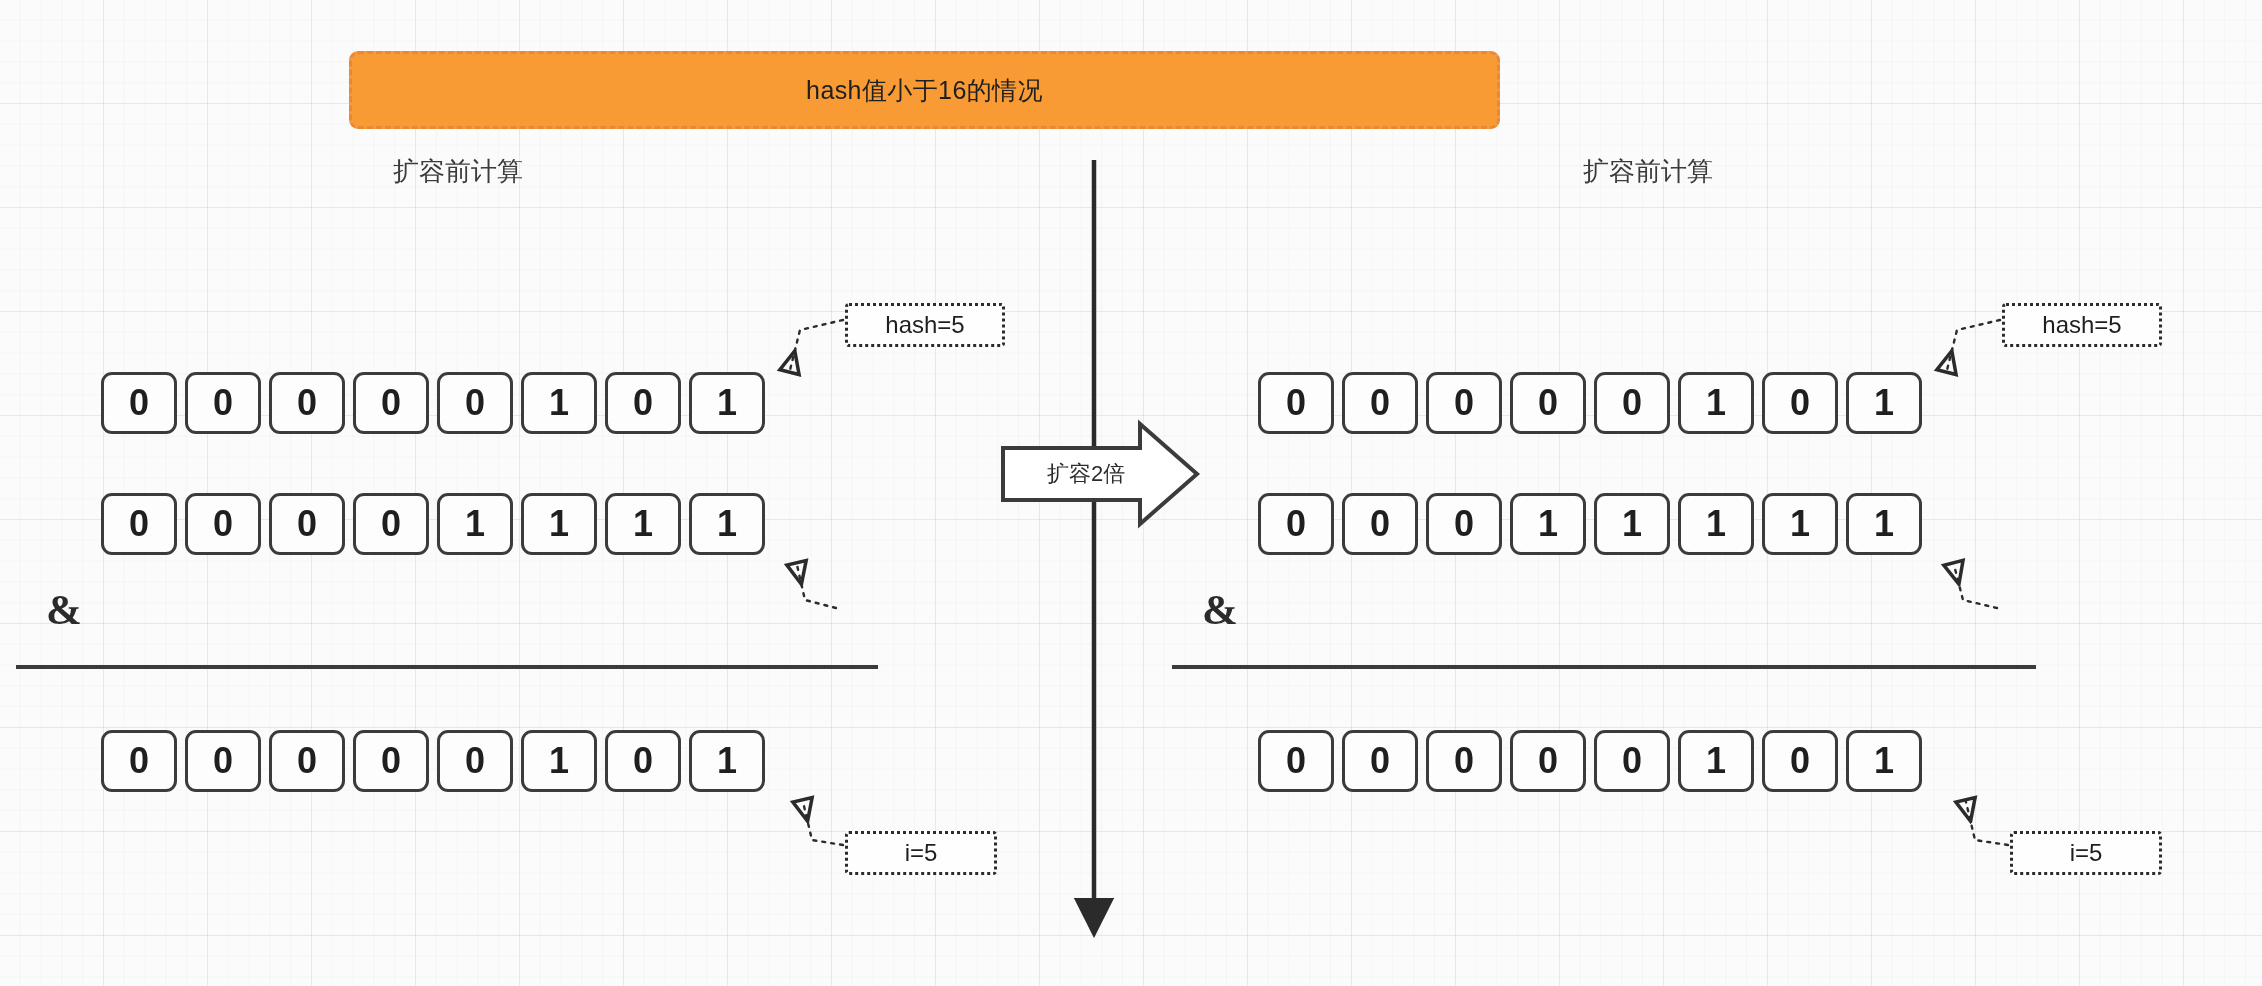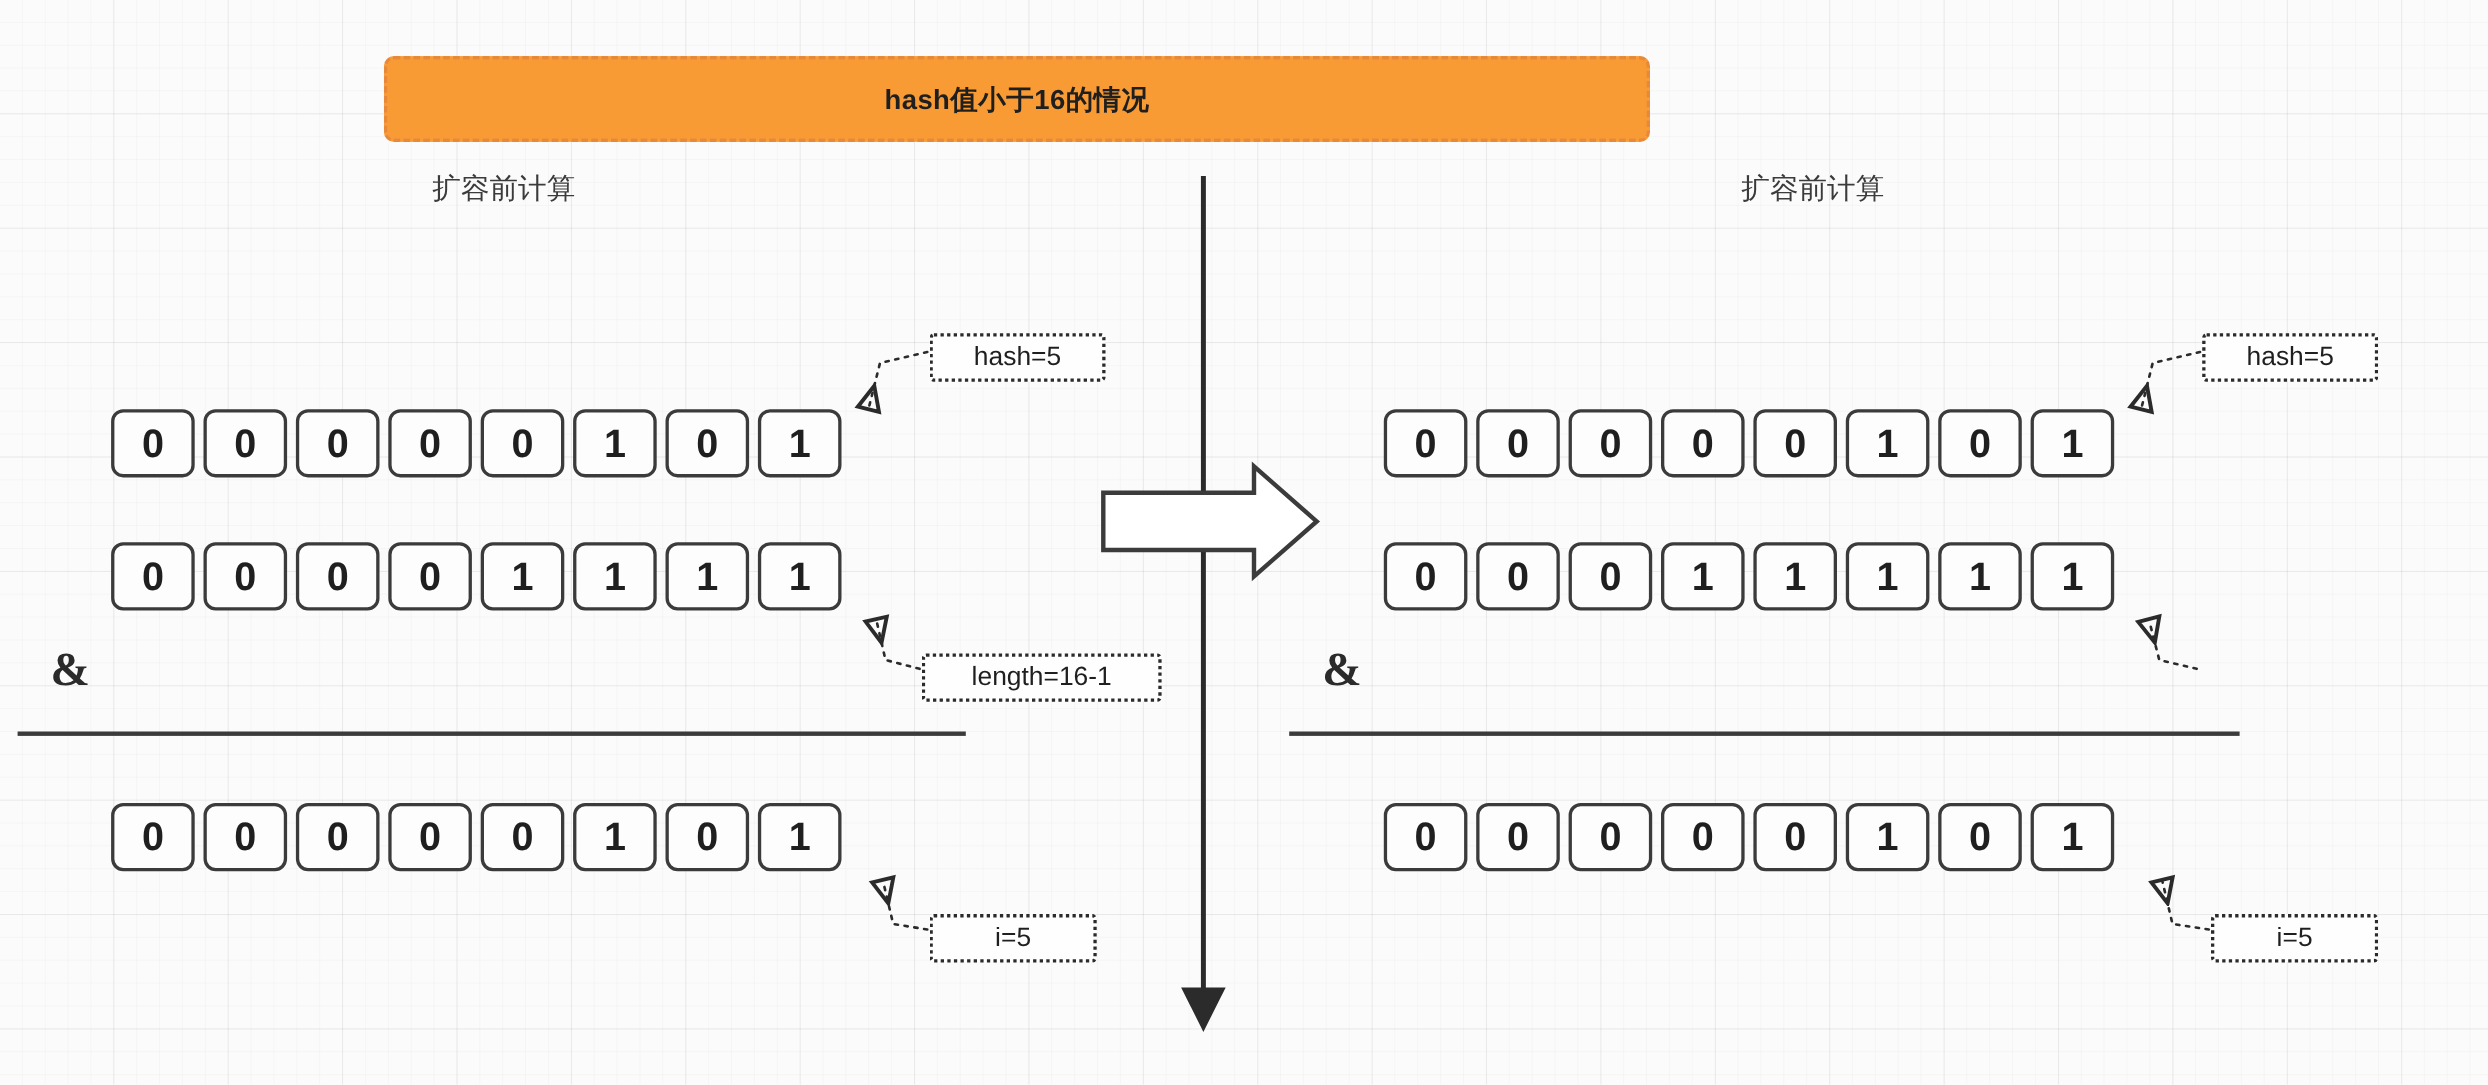--- a/index.html
+++ b/index.html
@@ -17,21 +17,21 @@
   }
   #canvas{position:absolute;inset:0;}
 
   
   .banner{
     position:absolute;left:349px;top:51px;width:1151px;height:78px;
     background:#F99B34;border:3px dashed #E8883A;border-radius:9px;
     box-sizing:border-box;display:flex;align-items:center;justify-content:center;
   }
   .banner-text{
-    font-size:25px;font-weight:bold;color:#1f1f1f;letter-spacing:.4px;
+    font-size:25px;font-weight:normal;color:#1f1f1f;letter-spacing:.4px;
   }
 
   
   .caption{position:absolute;font-size:26px;color:#3b3b3b;white-space:nowrap;}
 
   
   .bitrow{position:absolute;display:flex;gap:8px;}
   .bit{
     width:76px;height:62px;border:3.5px solid #3b3b3b;border-radius:11px;
     background:#fdfdfd;display:flex;align-items:center;justify-content:center;
@@ -148,21 +148,20 @@
     <div class="bit">0</div>
     <div class="bit">0</div>
     <div class="bit">1</div>
     <div class="bit">0</div>
     <div class="bit">1</div>
   </div>
 
   <div class="callout" style="left:845px;top:303px;width:160px;">hash=5</div>
   <div class="callout" style="left:2002px;top:303px;width:160px;">hash=5</div>
 
-  <div class="callout" style="left:838px;top:594px;width:218px;">length=16-1</div>
 
   <div class="callout" style="left:845px;top:831px;width:152px;">i=5</div>
   <div class="callout" style="left:2010px;top:831px;width:152px;">i=5</div>
 
   <svg class="overlay" viewBox="0 0 2262 986">
     <defs>
       <marker id="openArrow" viewBox="0 0 12 12" refX="10" refY="6" markerWidth="11" markerHeight="11" orient="auto-start-reverse">
         <path d="M 1 6 L 11 1.5 L 11 10.5 z" fill="none" stroke="#2b2b2b" stroke-width="1.6"></path>
       </marker>
       <marker id="solidArrow" viewBox="0 0 12 12" refX="9" refY="6" markerWidth="9" markerHeight="9" orient="auto-start-reverse">
@@ -177,14 +176,17 @@
     <path d="M 1997 608 L 1963 600 L 1954 565" fill="none" stroke="#2b2b2b" stroke-width="2.4" stroke-dasharray="3 6" stroke-linecap="round" marker-end="url(#openArrow)"></path>
 
     <path d="M 843 845 L 812 840 L 803 802" fill="none" stroke="#2b2b2b" stroke-width="2.4" stroke-dasharray="3 6" stroke-linecap="round" marker-end="url(#openArrow)"></path>
     <path d="M 2008 845 L 1975 840 L 1966 802" fill="none" stroke="#2b2b2b" stroke-width="2.4" stroke-dasharray="3 6" stroke-linecap="round" marker-end="url(#openArrow)"></path>
 
     <line x1="1094" y1="160" x2="1094" y2="928" stroke="#2b2b2b" stroke-width="4.5" marker-end="url(#solidArrow)"></line>
 
     <path d="M 1003 448 L 1140 448 L 1140 424 L 1197 474 L 1140 524 L 1140 500 L 1003 500 z" fill="#ffffff" stroke="#3b3b3b" stroke-width="4" stroke-linejoin="miter"></path>
   </svg>
 
+  <div class="arrowtag">
+    <span>扩容2倍</span>
+  </div>
 
 </div>
 
 </body></html>

